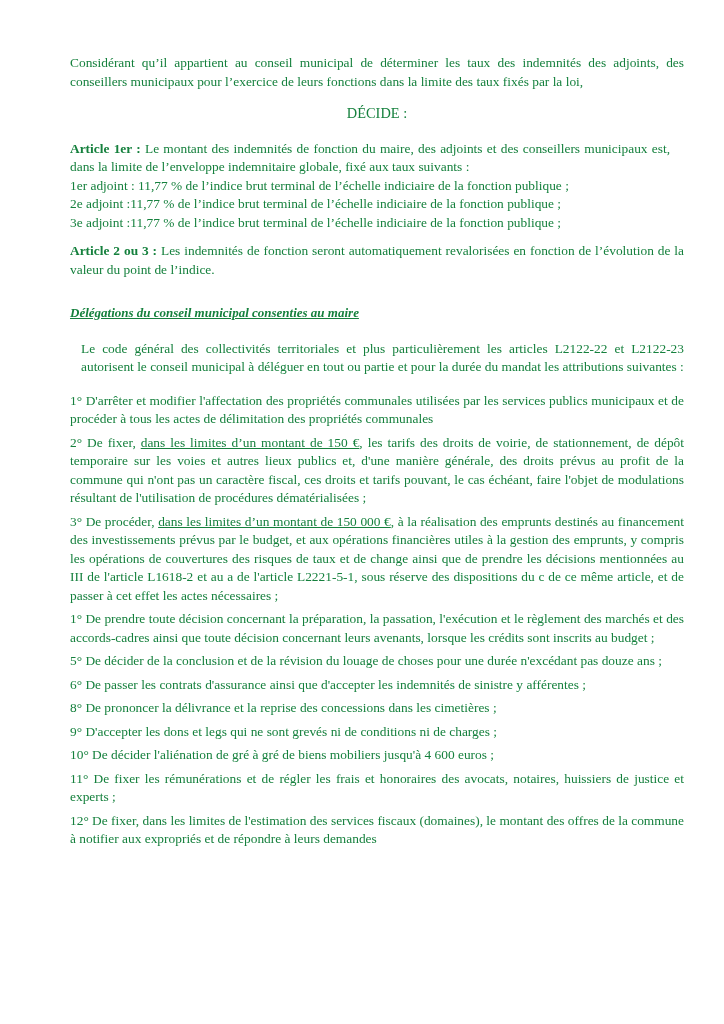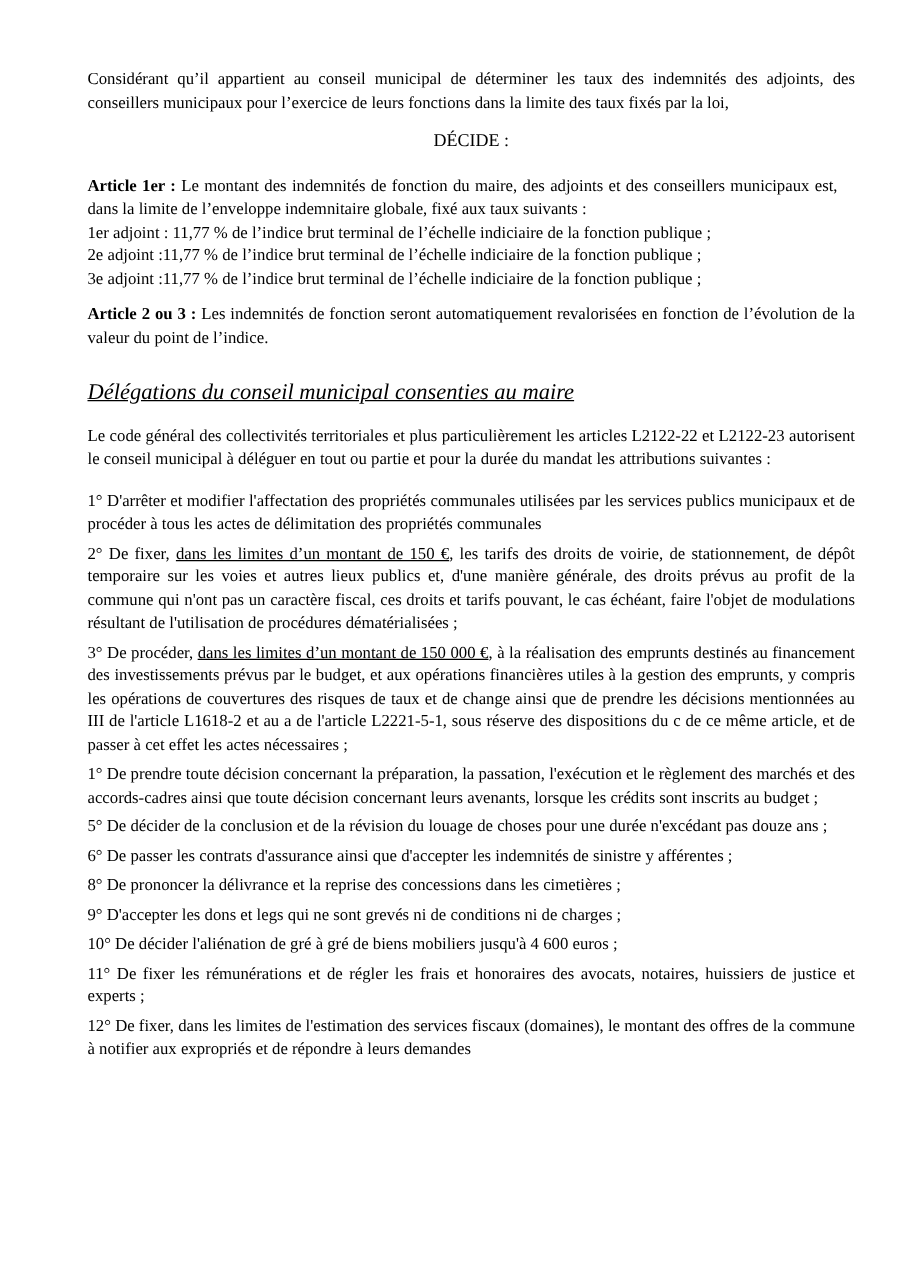--- a/index.html
+++ b/index.html
@@ -10,41 +10,41 @@
     overflow: hidden;
   }
   .page {
     box-sizing: border-box;
     width: 724px;
     height: 1024px;
     padding: 54px 40px 0 70px;
     font-family: "Liberation Serif", "DejaVu Serif", serif;
     font-size: 13.4px;
     line-height: 18.5px;
-    color: #000000;
+    color: #15803d;
     text-align: justify;
   }
   .para { margin: 0 0 13px 0; }
   .decide {
     margin: 4px 0 17px 0;
     text-align: center;
     font-weight: normal;
     font-size: 14.4px;
   }
   .p-article1 { margin: 0 14px 10px 0; }
   .p-article23 { margin: 0 0 25px 0; }
   .h-delegations {
     margin: 0 0 17px 0;
-    font-weight: normal;
+    font-weight: bold;
     font-style: italic;
     text-decoration: underline;
-    font-size: 18px;
+    font-size: 13px;
     text-align: left;
   }
-  .p-code { margin: 0 0 15px 0; }
+  .p-code { margin: 0 0 15px 11px; }
   .item { margin: 0 0 5px 0; }
   .bold { font-weight: bold; }
   u { text-decoration: underline; }
 </style>
 </head>
 <body>
 
 <div class="page">
 
   <p class="para">Considérant qu’il appartient au conseil municipal de déterminer les taux des indemnités des adjoints, des conseillers municipaux pour l’exercice de leurs fonctions dans la limite des taux fixés par la loi,</p>

